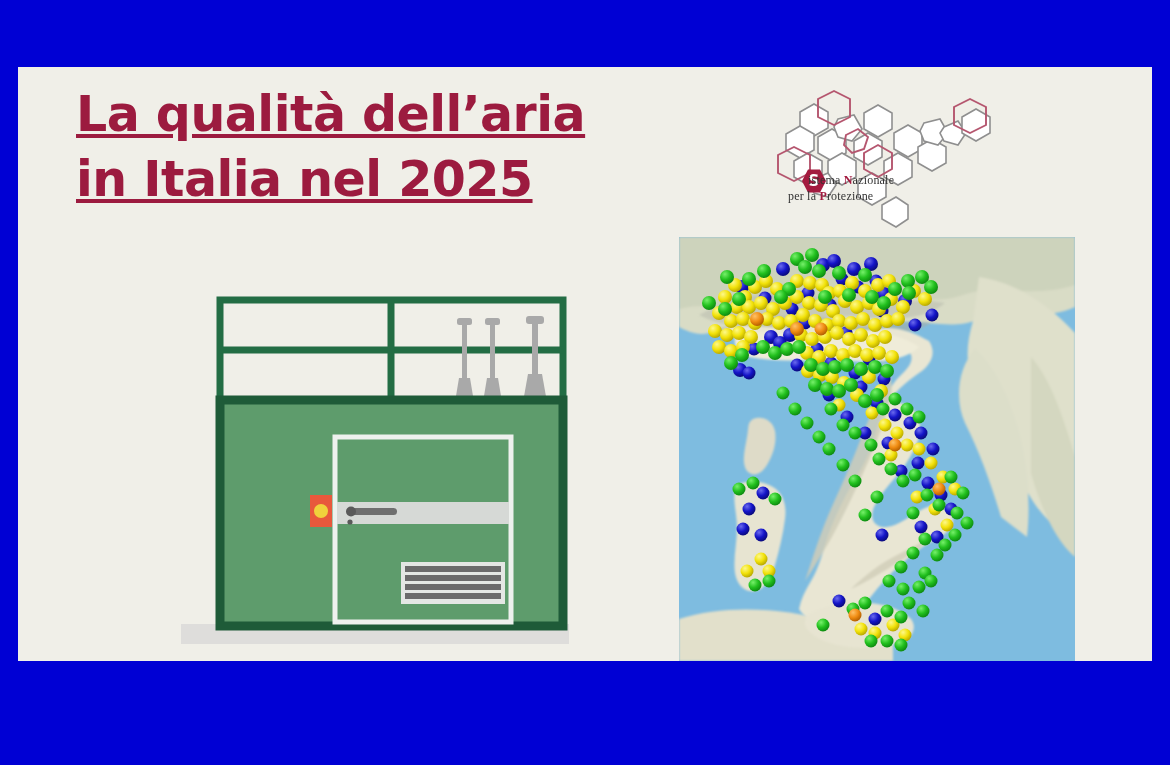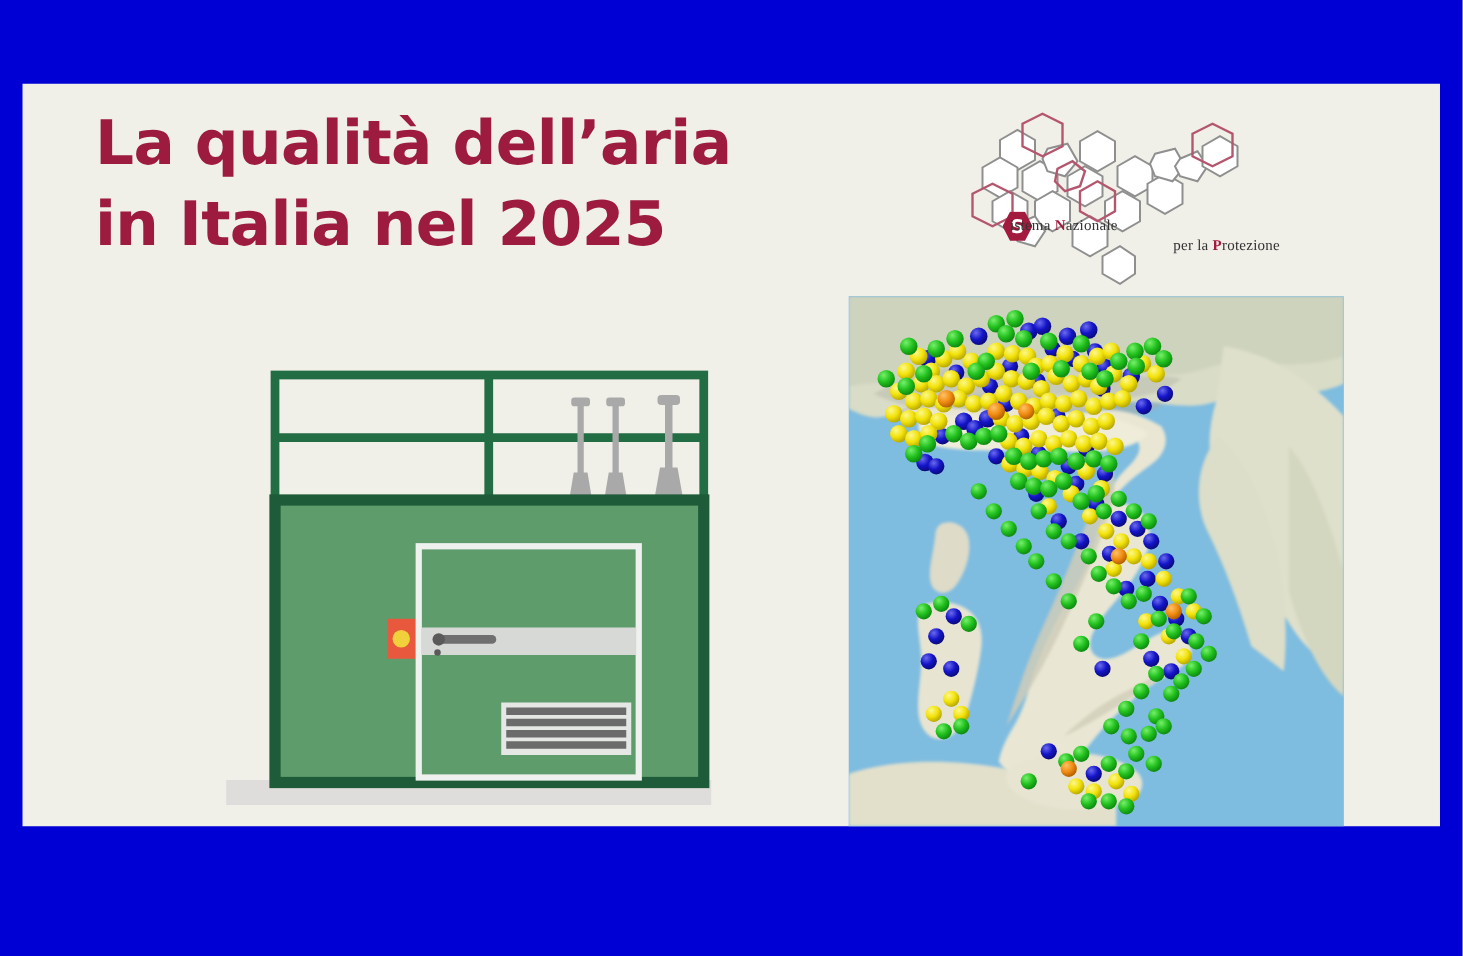--- a/index.html
+++ b/index.html
@@ -20,33 +20,34 @@
   
   .title{
     position:absolute;left:58px;top:16px;width:620px;
     color:#9c1b3f;
     font-family:"DejaVu Sans", sans-serif;
     font-weight:bold;
     font-size:49px;
     line-height:1.32;
     letter-spacing:-0.5px;
     white-space:pre-line;
+    text-decoration:underline;
   }
 
   
   .logo{position:absolute;left:740px;top:10px;width:270px;height:165px;}
   .logo svg{display:block;width:270px;height:165px;}
   .logo-text{
     position:absolute;left:28px;top:96px;width:238px;
     font-family:Liberation Serif, serif;
     font-size:12px;line-height:1.33;color:#333;
     text-align:center;letter-spacing:0.2px;
   }
   .logo-text .l1{display:block;padding-left:22px;text-align:left;}
-  .logo-text .l2{display:block;text-align:right;padding-left:2px;}
+  .logo-text .l2{display:block;text-align:left;padding-left:2px;}
   .logo-text .l3{display:block;text-align:left;padding-left:52px;}
   .logo-text .hl{color:#a31a3f;font-weight:bold;}
   .logo-s-badge{
     position:absolute;left:44px;top:92px;width:24px;height:24px;
     background:#a31a3f;
     clip-path:polygon(25% 2%,75% 2%,100% 50%,75% 98%,25% 98%,0% 50%);
     color:#fff;font-weight:bold;font-size:15px;
     display:flex;align-items:center;justify-content:center;
     font-family:"DejaVu Sans", sans-serif;
   }

